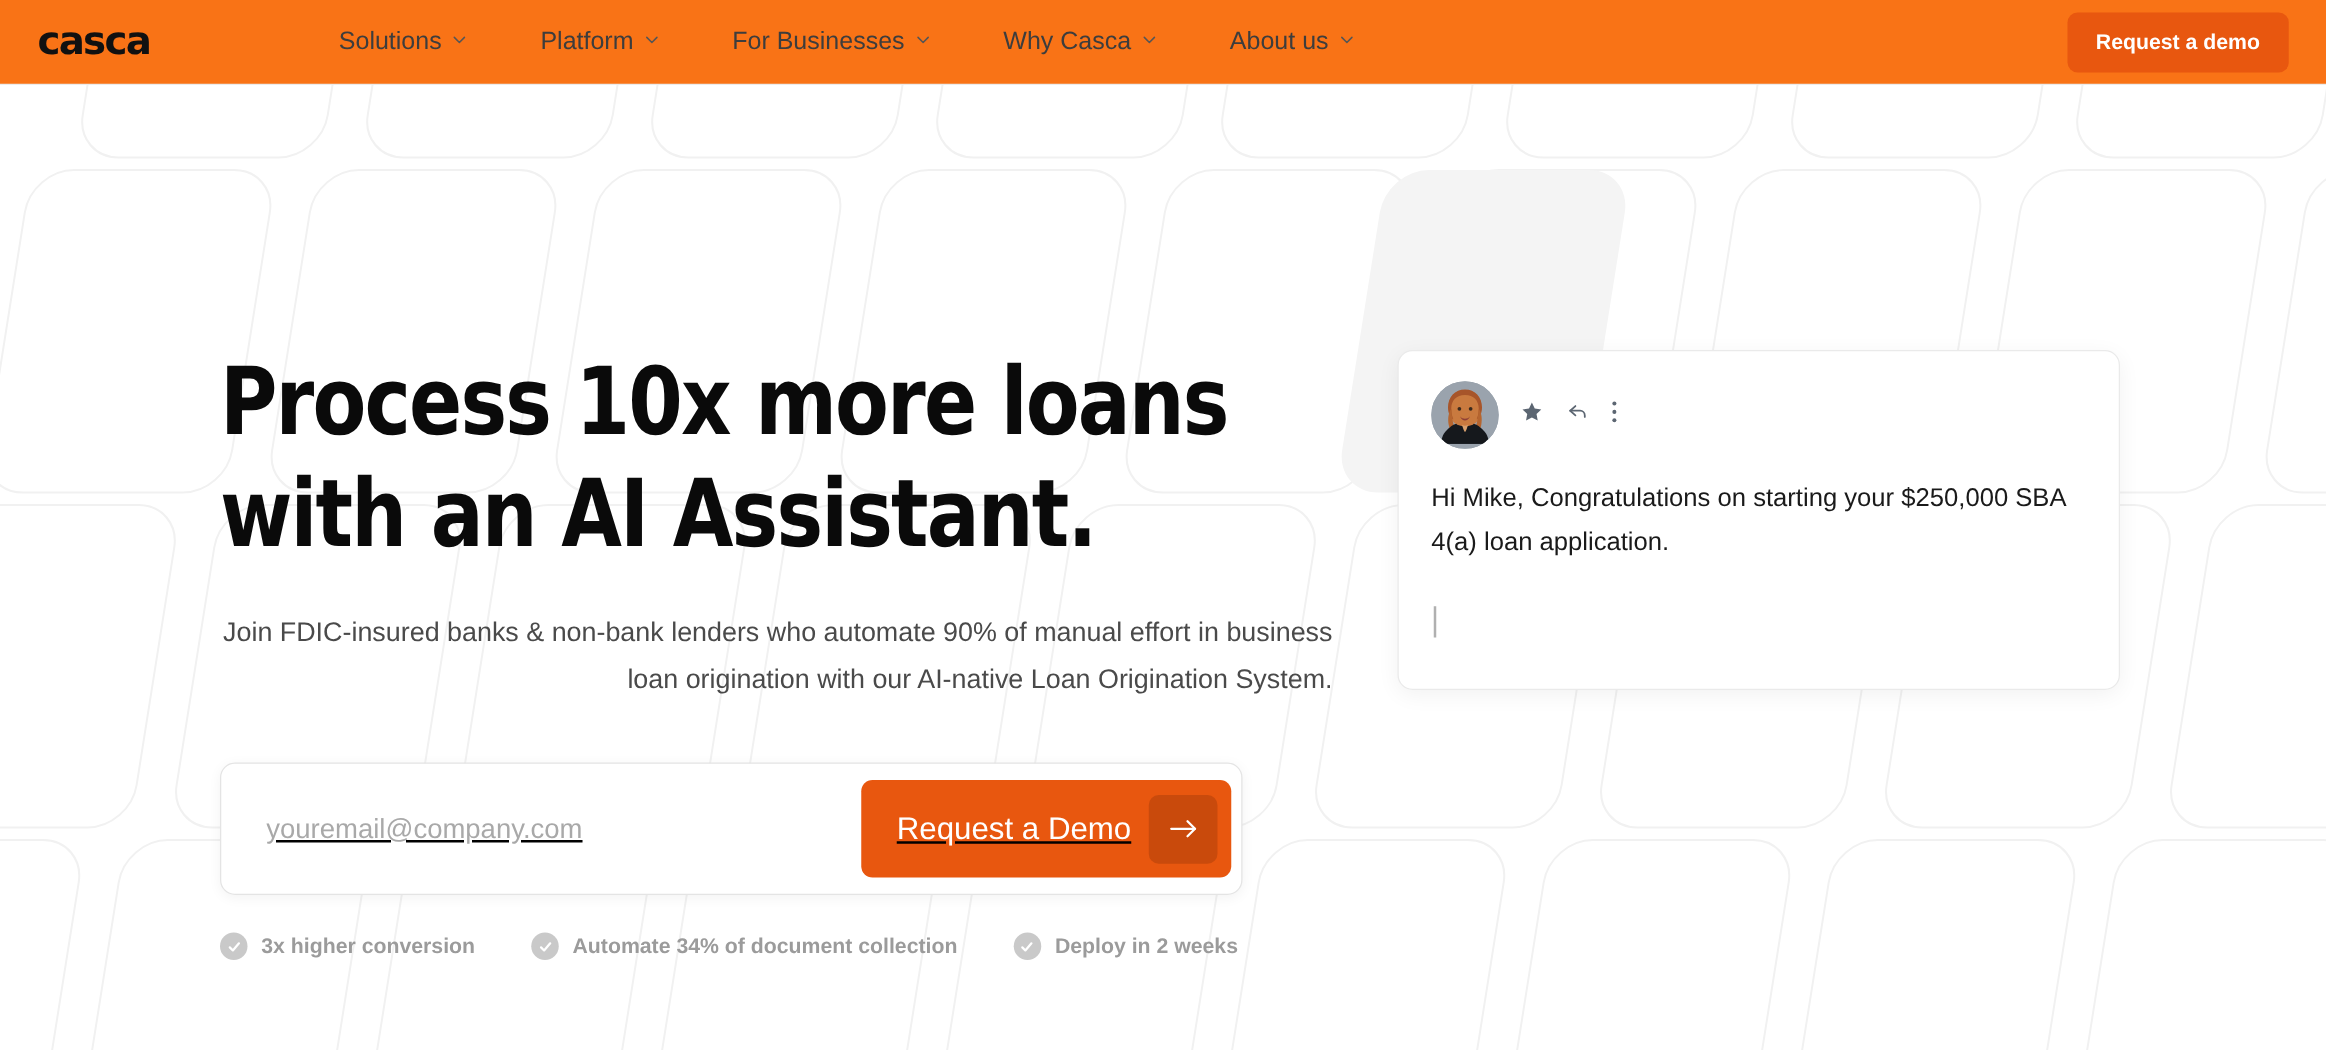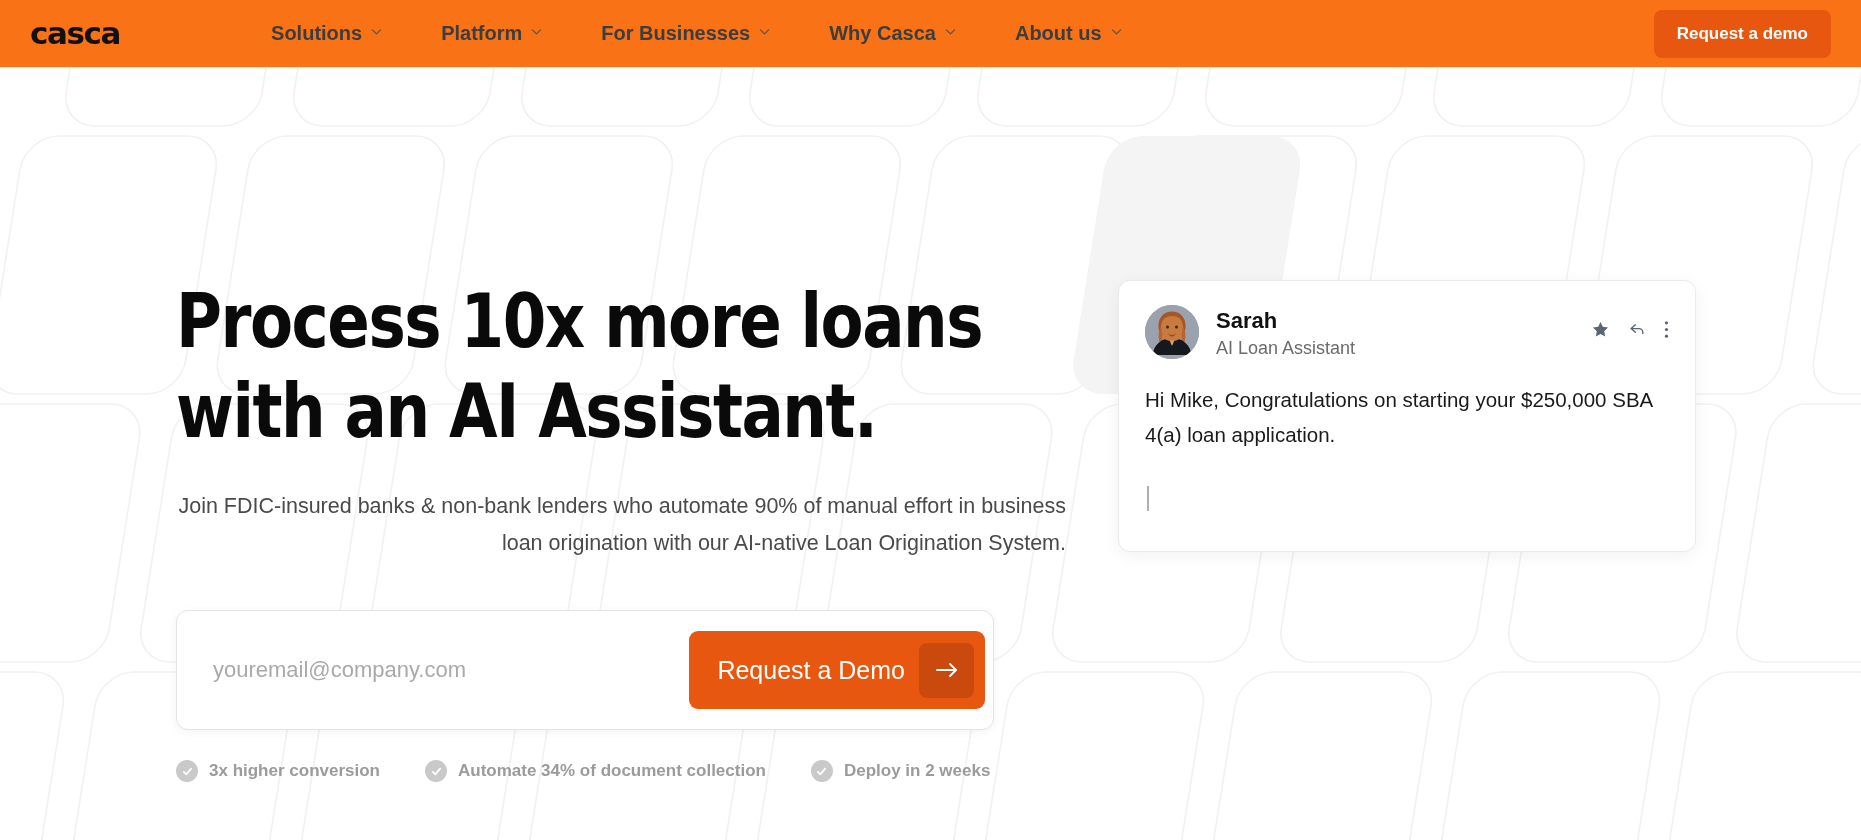--- a/index.html
+++ b/index.html
@@ -35,21 +35,20 @@
     font-family: "DejaVu Sans", sans-serif;
     font-weight: 700;
     font-size: 31px;
     letter-spacing: -1.4px;
     color: #111111;
     line-height: 1;
   }
   .nav-links {
     display: flex;
     gap: 0px;
-    font-weight: bold;
   }
   .nav-item {
     display: flex;
     align-items: center;
     gap: 8px;
     font-size: 20px;
     color: #3d3d3d;
     padding: 8px 29px;
     cursor: pointer;
     white-space: nowrap;
@@ -123,28 +122,29 @@
     line-height: 37px;
     color: #4a4a4a;
     width: 890px;
     text-align: right;
   }
 
   
   .form-wrap {
     margin-top: 48px;
     width: 818px;
-    height: 120px;
+    height: 106px;
     background: #ffffff;
     border: 1px solid #e4e4e4;
     border-radius: 12px;
     box-shadow: 0 2px 10px rgba(0,0,0,0.05);
     display: flex;
     align-items: center;
     padding: 8px;
+    text-decoration: underline;
   }
   .email-input {
     flex: 1;
     border: none;
     outline: none;
     background: transparent;
     font-family: "Liberation Sans", sans-serif;
     font-size: 22px;
     color: #222;
     padding: 0 14px 0 28px;
@@ -440,24 +440,20 @@
             <path d="M16 22c-2.2 3-3 8-2 13 .6 3 1.6 5.4 2.6 7l3-2c-2.2-5-3.2-12-3.6-18z" fill="#b5652f"></path>
             <path d="M38 22c2.2 3 3 8 2 13-.6 3-1.6 5.4-2.6 7l-3-2c2.2-5 3.2-12 3.6-18z" fill="#b5652f"></path>
             <circle cx="22.5" cy="22" r="1.5" fill="#3a2a1e"></circle>
             <circle cx="31.5" cy="22" r="1.5" fill="#3a2a1e"></circle>
             <path d="M23 28c1.2 1.4 2.5 2 4 2s2.8-.6 4-2c-1 2.4-2.4 3.4-4 3.4S24 30.4 23 28z" fill="#8e3f36"></path>
             <path d="M20 34c2 2.6 4.4 3.6 7 3.6s5-1 7-3.6c6 2 10 7 10 16H10c0-9 4-14 10-16z" fill="#15181c"></path>
             <path d="M24.6 34.8c.8 3 1.6 5 2.4 6 .8-1 1.6-3 2.4-6-.8.5-1.6.8-2.4.8s-1.6-.3-2.4-.8z" fill="#d8a06e"></path>
           </svg>
         </div>
 
-        <div class="who">
-          <div class="who-name">Sarah</div>
-          <div class="who-role">AI Loan Assistant</div>
-        </div>
 
         <div class="head-actions">
           <span>
             <svg width="19" height="19" viewBox="0 0 24 24" fill="#5c6672">
                 <path d="M12 2.5l2.9 6.1 6.6.9-4.8 4.6 1.2 6.6L12 17.6 6.1 20.7l1.2-6.6L2.5 9.5l6.6-.9z"></path>
               </svg>
           </span>
           <span>
             <svg width="20" height="20" viewBox="0 0 24 24" fill="none" stroke="#5c6672" stroke-width="1.7" stroke-linecap="round" stroke-linejoin="round">
               <path d="M10 7L5 11.5 10 16"></path>

